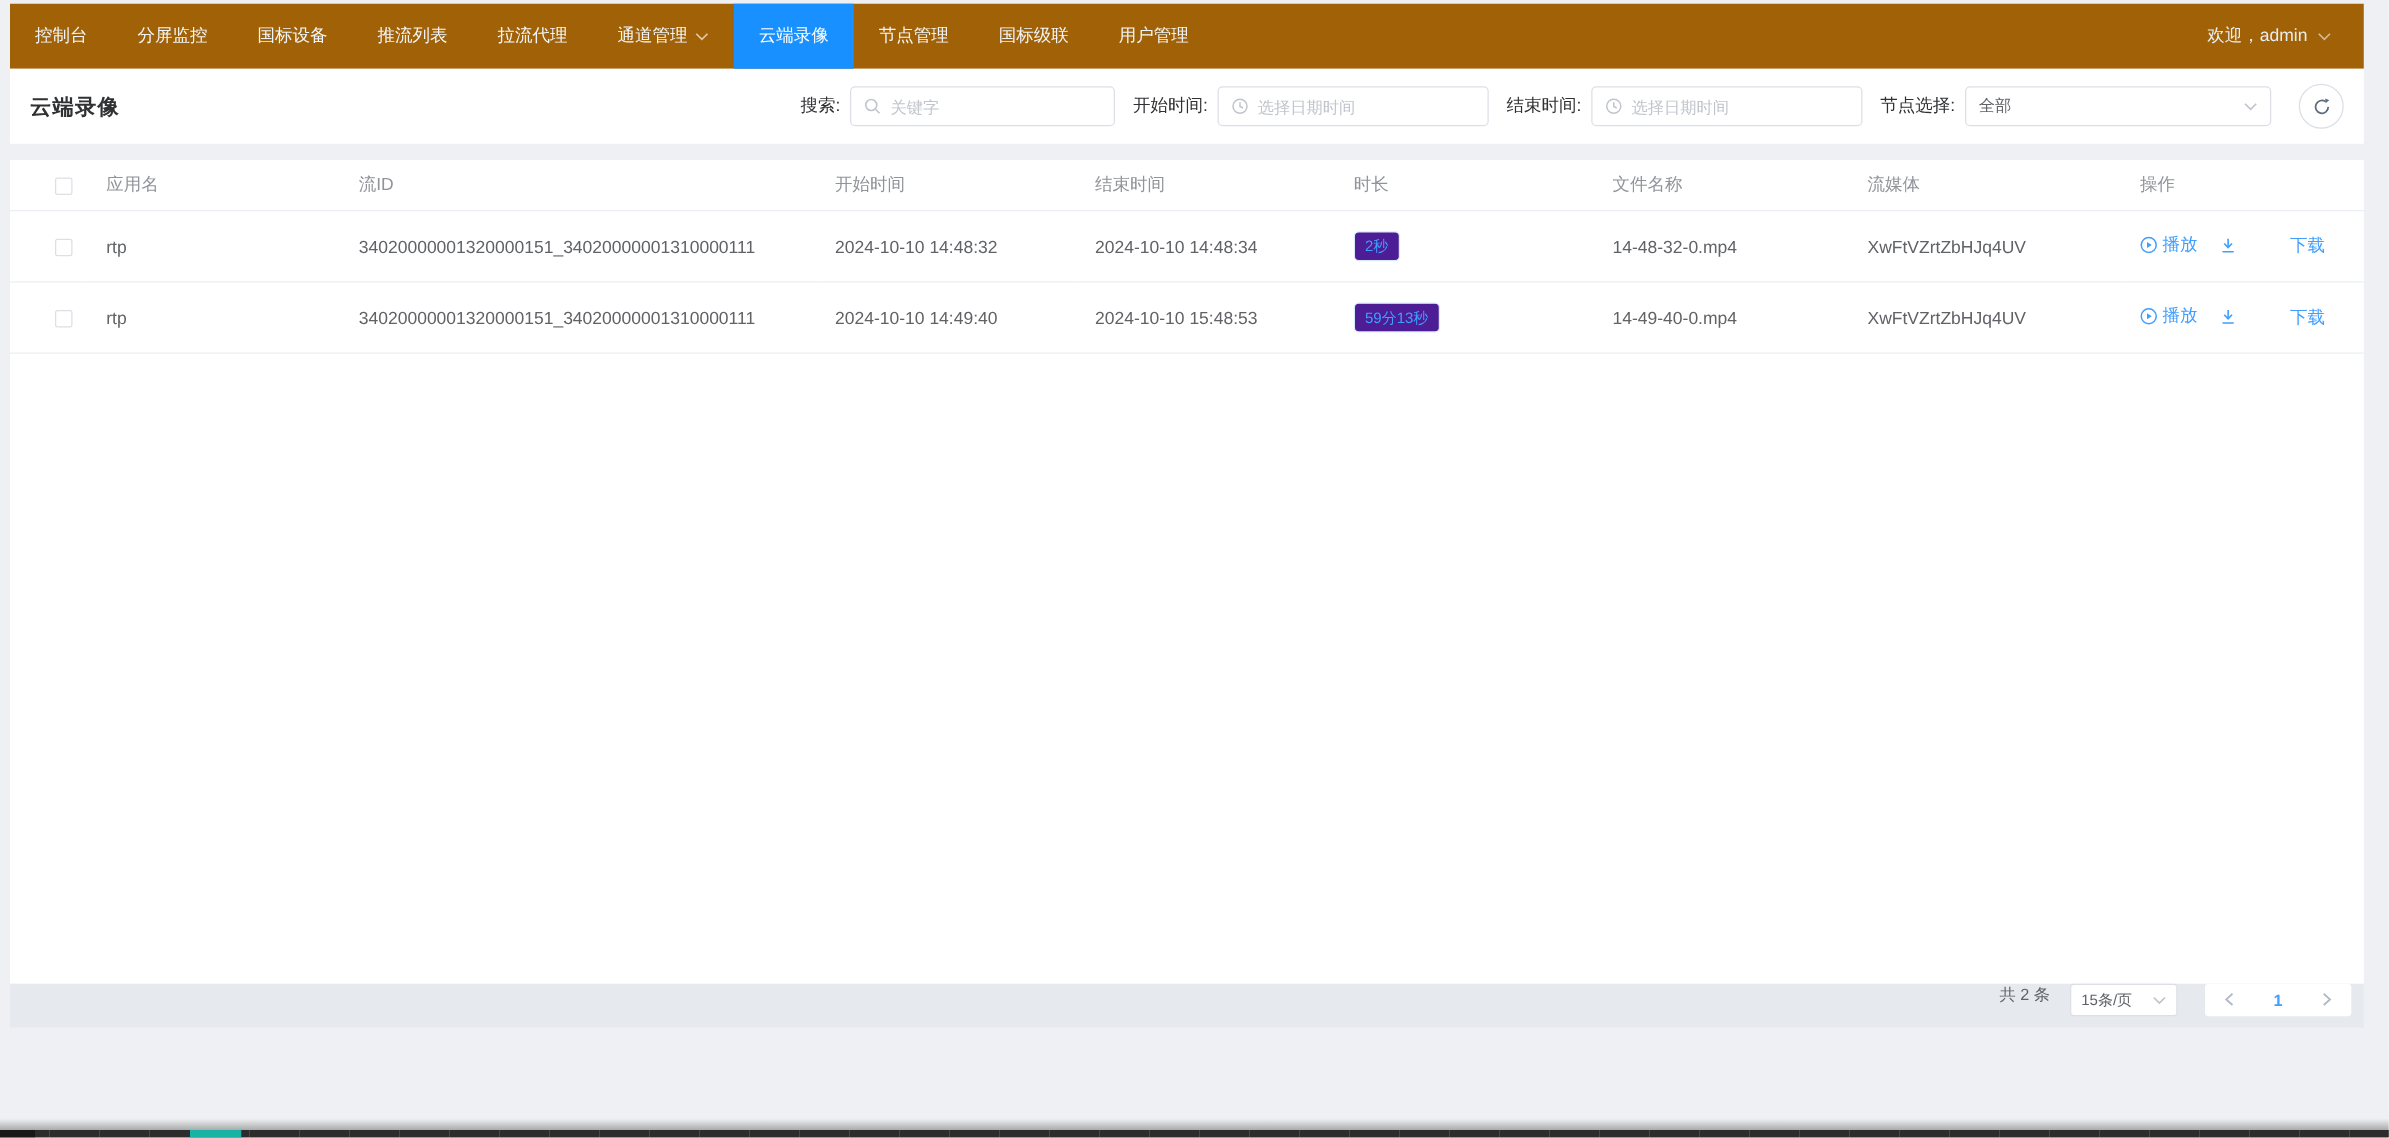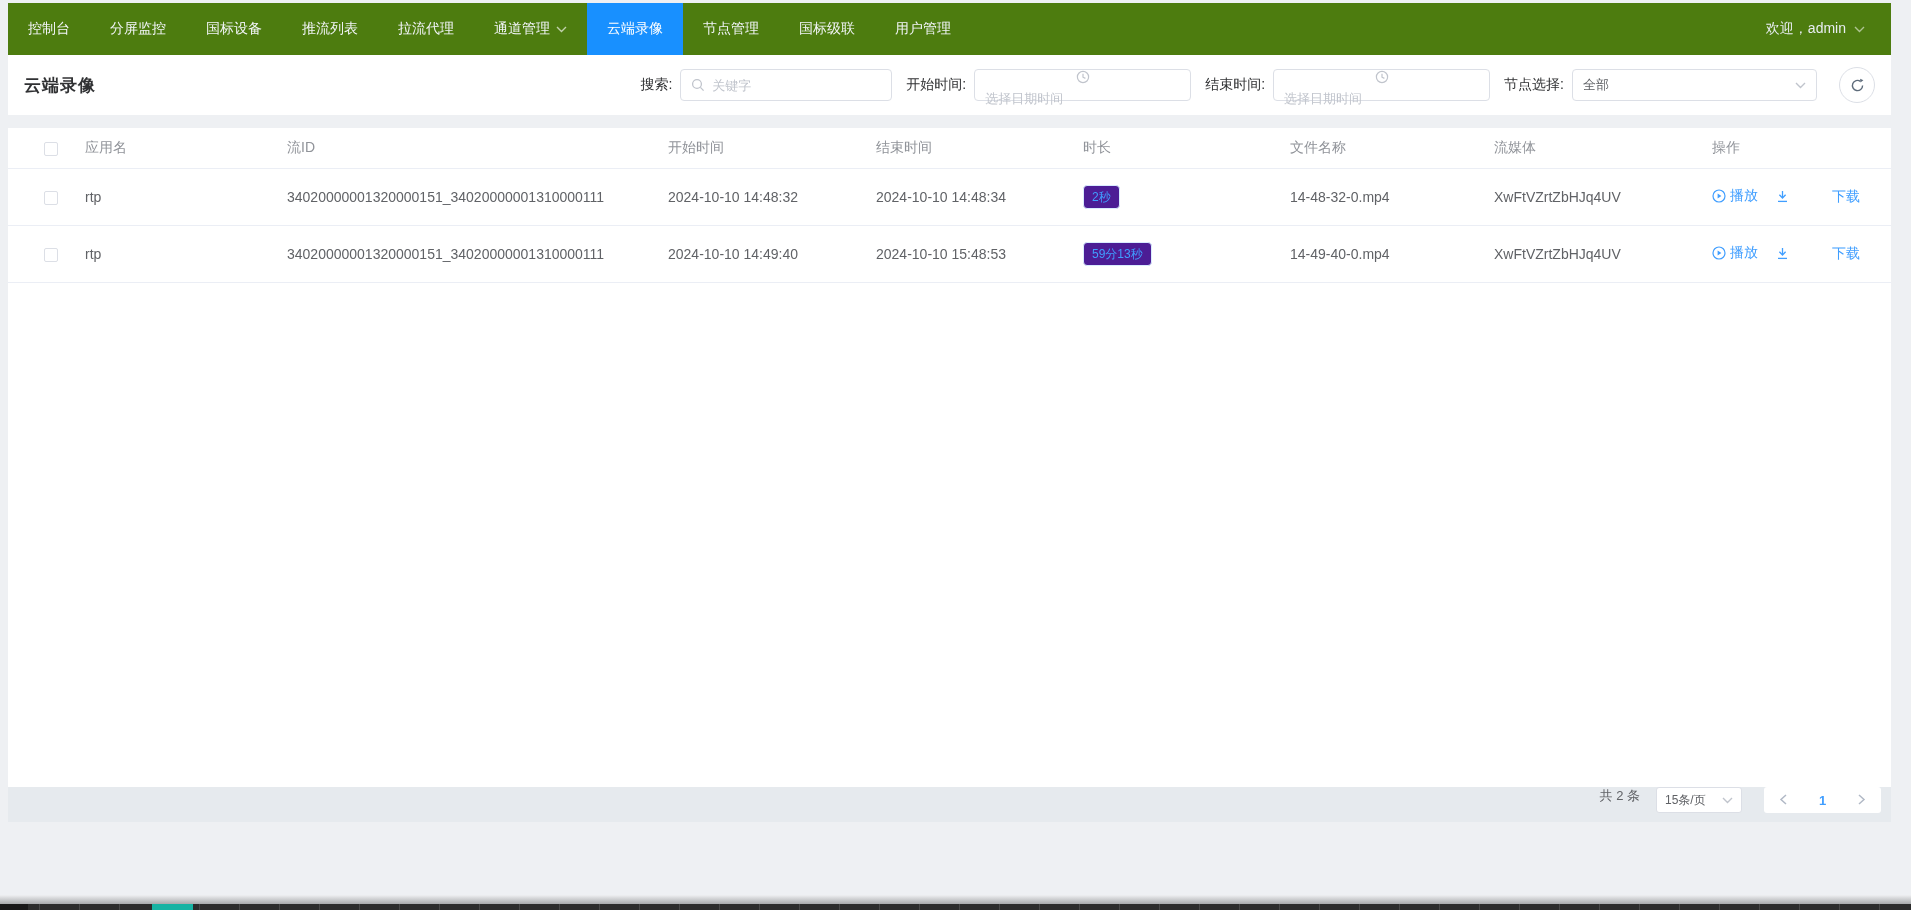--- a/index.html
+++ b/index.html
@@ -4,21 +4,21 @@
 <style>
   * { margin:0; padding:0; box-sizing:border-box; }
   html,body { width:1911px; height:910px; overflow:hidden; }
   body {
     font-family:"Liberation Sans","DejaVu Sans",sans-serif;
     background:#eef0f3; position:relative; color:#606266;
   }
   .app { position:absolute; left:8px; right:20px; top:3px; }
 
   
-  .nav { height:52px; background:#4d7c0f; display:flex; align-items:stretch; }
+  .nav { height:52px; background:#a16207; display:flex; align-items:stretch; }
   .nav-item {
     display:flex; align-items:center; gap:6px; padding:0 20px;
     color:#f2f5f8; font-size:14px; cursor:pointer; white-space:nowrap;
   }
   .nav-item.active { background:#1890ff; color:#fff; }
   .nav-spacer { flex:1; }
   .nav-user { display:flex; align-items:center; gap:8px; padding:0 26px; color:#e8edf2; font-size:14px; cursor:pointer; }
   .chev { width:11px; height:7px; display:inline-block; }
 
   
@@ -29,21 +29,21 @@
   .f-box {
     height:32px; border:1px solid #dcdfe6; border-radius:4px; background:#fff;
     display:flex; align-items:center; padding:0 10px; gap:7px;
   }
   .f-box input {
     border:none; outline:none; font-size:13px; color:#c2410c; width:100%;
     font-family:inherit; background:transparent;
   }
   .f-box input::placeholder { color:#c0c4cc; }
   .box-search { width:212px; }
-  .box-date { width:217px;flex-direction:column; }
+  .box-date { width:217px; }
   .box-select { width:245px; justify-content:space-between; cursor:pointer;gap:44px; }
   .sel-text { font-size:13px; color:#606266; }
   .icon-gray { color:#c0c4cc; flex:none; }
   .refresh-btn {
     width:36px; height:36px; border:1px solid #dcdfe6; border-radius:50%;
     background:#fff; margin-left:22px; display:flex; align-items:center; justify-content:center; cursor:pointer;
   }
 
   .gap13 { height:13px; }
 

